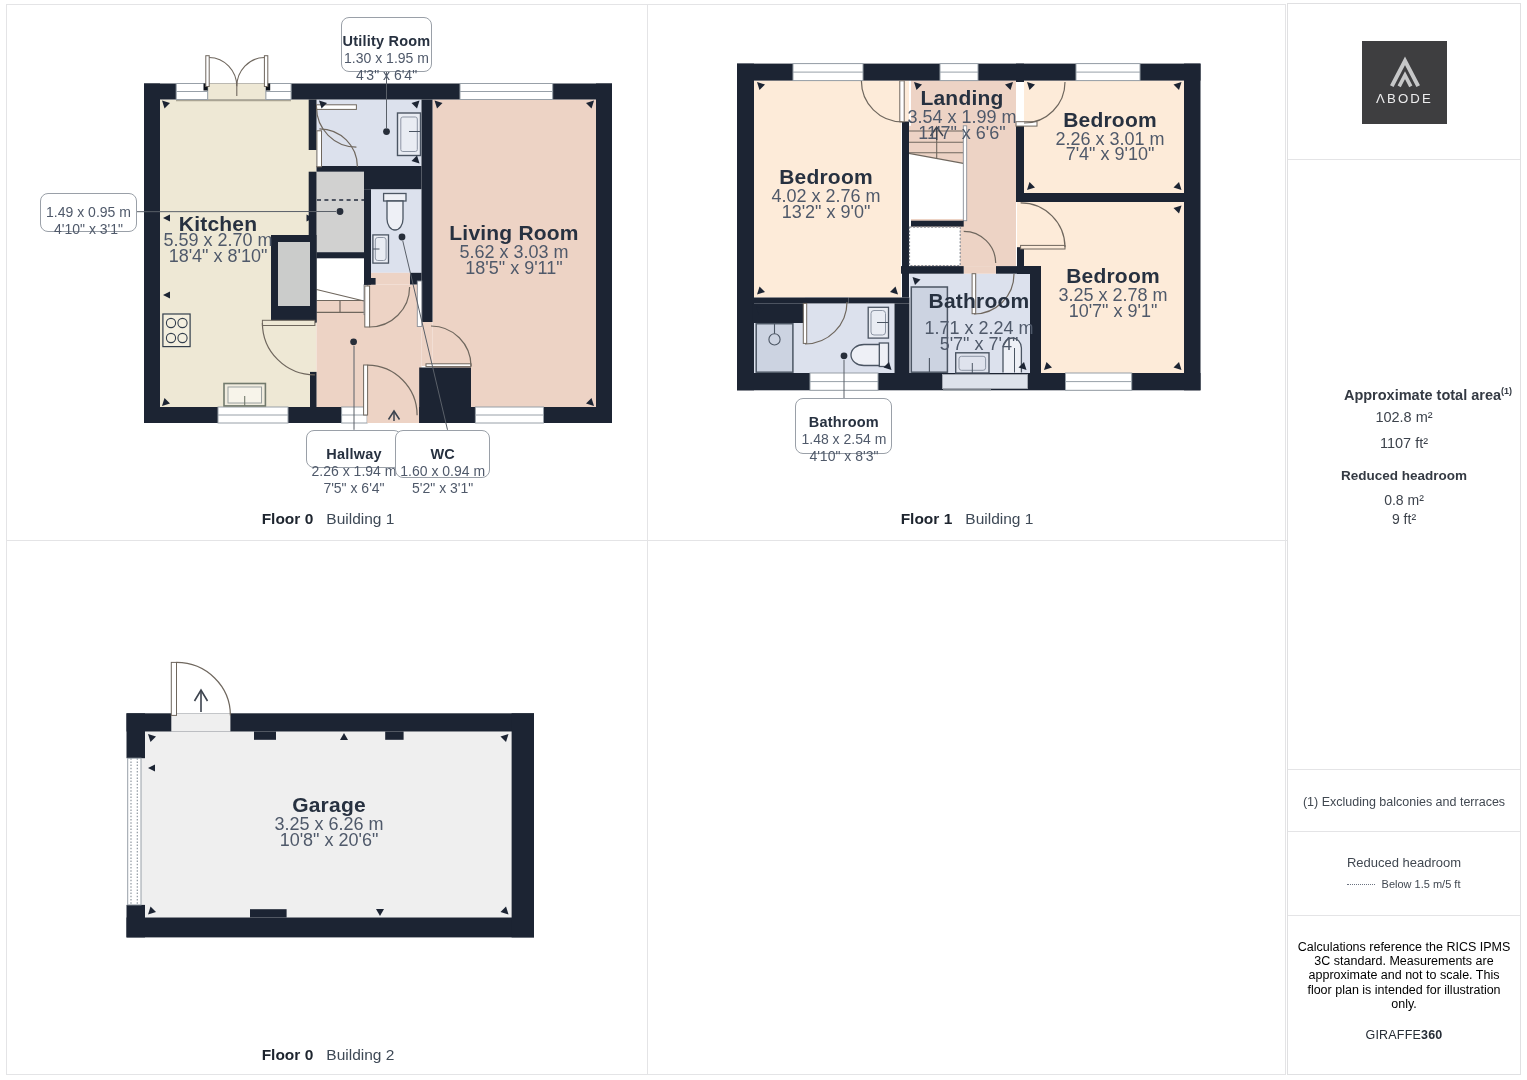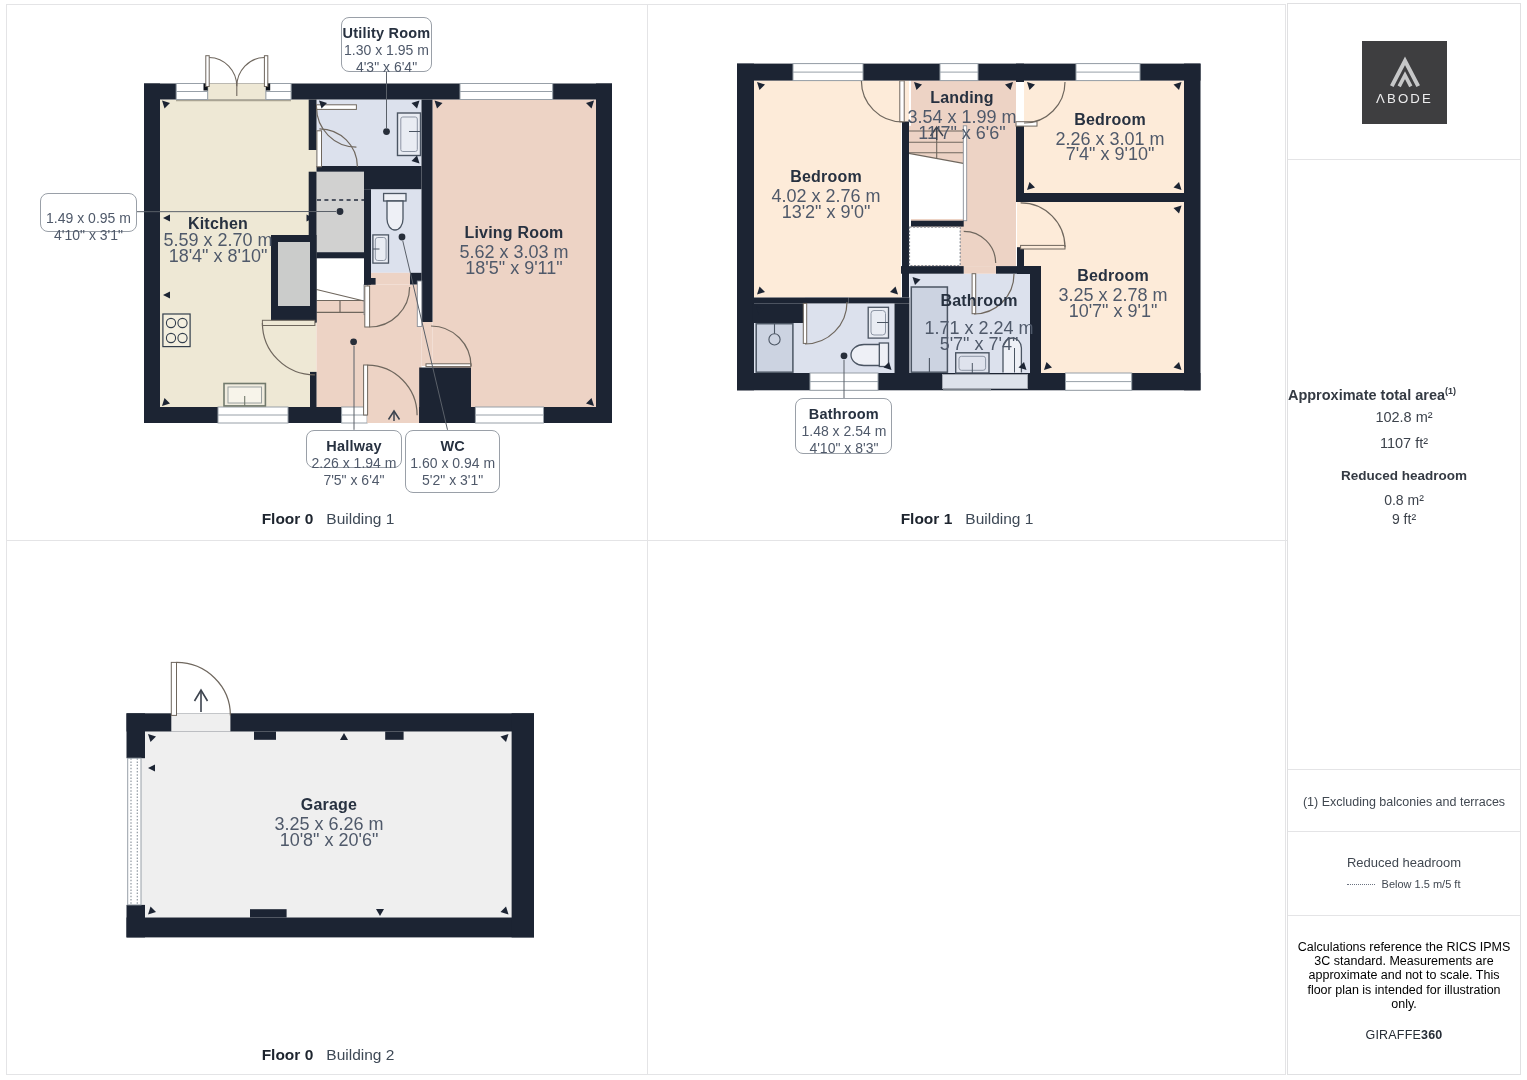--- a/index.html
+++ b/index.html
@@ -1,22 +1,22 @@
 <!DOCTYPE html>
 <html><head>
 <meta charset="utf-8">
 <style>
 html,body{margin:0;padding:0;background:#fff;width:1527px;height:1080px;overflow:hidden;
   font-family:"Liberation Sans",sans-serif;}
 .abs{position:absolute;}
 .roomlabel{position:absolute;text-align:center;transform:translate(-50%,0);white-space:nowrap;}
-.rname{font-weight:bold;font-size:16px;line-height:19px;color:#273140;letter-spacing:.2px;}
+.rname{font-weight:bold;font-size:21px;line-height:19px;color:#273140;letter-spacing:.2px;}
 .rdim{font-size:18px;line-height:15.5px;color:#4f596a;}
 .lblbox{position:absolute;background:#fff;border:1px solid #9aa0a8;border-radius:8px;
-  text-align:center;box-sizing:border-box;padding-top:6px;}
+  text-align:center;box-sizing:border-box;padding-top:14px;}
 .lblbox .rname{font-size:14.5px;line-height:18px;}
 .lblbox .rdim{font-size:14px;line-height:17px;}
 .floorlab{position:absolute;transform:translate(-50%,-50%);white-space:nowrap;font-size:15.5px;}
 .floorlab b{color:#1d242e;}
 .floorlab span{color:#3e4956;margin-left:13px;}
 .sbtext{position:absolute;text-align:center;transform:translate(-50%,-50%);white-space:nowrap;color:#3d434c;}
 </style>
 </head>
 <body>
 
@@ -262,32 +262,32 @@
     <div class="rdim" style="margin-top:3px;">5.62 x 3.03 m</div>
     <div class="rdim">18'5" x 9'11"</div>
   </div>
 
 <div class="lblbox" style="left:341px;top:17px;width:91px;height:55px;">
     <div class="rname">Utility Room</div>
     <div class="rdim">1.30 x 1.95 m</div>
     <div class="rdim">4'3" x 6'4"</div>
   </div>
 
-<div class="lblbox" style="left:40px;top:193px;width:97px;height:39px;padding-top:16px;">
+<div class="lblbox" style="left:40px;top:193px;width:97px;height:39px;padding-top:10px;">
     <div class="rdim">1.49 x 0.95 m</div>
     <div class="rdim">4'10" x 3'1"</div>
   </div>
 
 <div class="lblbox" style="left:305.8px;top:429.8px;width:96.4px;height:38px;">
     <div class="rname">Hallway</div>
     <div class="rdim">2.26 x 1.94 m</div>
     <div class="rdim">7'5" x 6'4"</div>
   </div>
 
-<div class="lblbox" style="left:405px;top:429.8px;width:95.4px;height:63px;">
+<div class="lblbox" style="left:395px;top:429.8px;width:95.4px;height:48px;">
     <div class="rname">WC</div>
     <div class="rdim">1.60 x 0.94 m</div>
     <div class="rdim">5'2" x 3'1"</div>
   </div>
 
 <div class="floorlab" style="left:328px;top:519px;"><b>Floor 0</b><span>Building 1</span></div>
 
 <svg class="abs" style="left:648px;top:0" width="639" height="540" viewBox="648 0 639 540">
 
 <rect x="754" y="80.5" width="147" height="217" fill="#fdebd9"></rect>
@@ -573,21 +573,21 @@
 <div class="floorlab" style="left:328px;top:1055px;"><b>Floor 0</b><span>Building 2</span></div>
 
 <div class="abs" style="left:1362px;top:41px;width:85px;height:83px;background:#3e3e40;"></div>
 
 <svg class="abs" style="left:1362px;top:41px;" width="85" height="83" viewBox="0 0 85 83">
 <path d="M 29.8 45.2 L 43 19.8 L 56.2 45.2" fill="none" stroke="#c6c7c8" stroke-width="4"></path>
 <path d="M 37.2 45.4 L 43 34.2 L 48.8 45.4" fill="none" stroke="#c6c7c8" stroke-width="3.6"></path>
 <text x="42.5" y="61.5" text-anchor="middle" font-family="Liberation Sans, sans-serif" font-size="13.2px" letter-spacing="2.2" fill="#ececed">ΛBODE</text>
 </svg>
 
-<div class="sbtext" style="left:1372px;top:394px;font-weight:bold;font-size:14.5px;color:#343a43;">Approximate total area<span style="font-size:9px;vertical-align:6px;font-weight:bold;">(1)</span></div>
+<div class="sbtext" style="left:1428px;top:394px;font-weight:bold;font-size:14.5px;color:#343a43;">Approximate total area<span style="font-size:9px;vertical-align:6px;font-weight:bold;">(1)</span></div>
 
 <div class="sbtext" style="left:1404px;top:416.5px;font-size:14.5px;">102.8 m²</div>
 
 <div class="sbtext" style="left:1404px;top:442.5px;font-size:14.5px;">1107 ft²</div>
 
 <div class="sbtext" style="left:1404px;top:475px;font-weight:bold;font-size:13.5px;color:#343a43;">Reduced headroom</div>
 
 <div class="sbtext" style="left:1404px;top:499.5px;font-size:14px;">0.8 m²</div>
 
 <div class="sbtext" style="left:1404px;top:519px;font-size:14px;">9 ft²</div>

